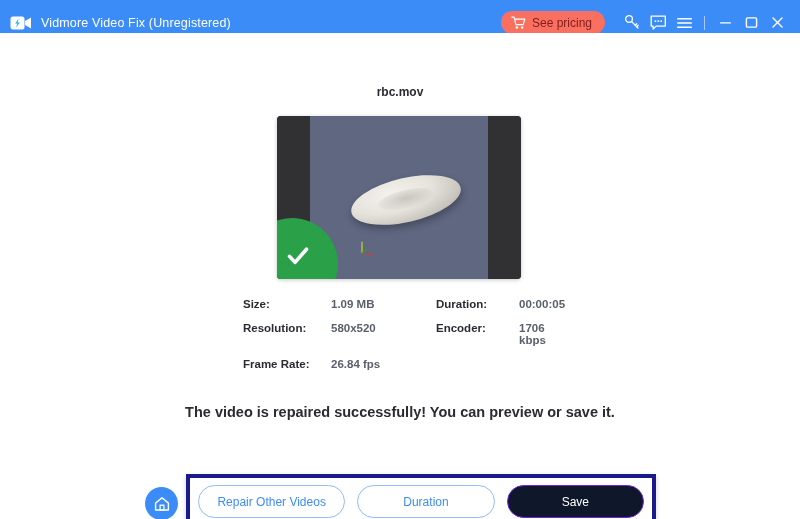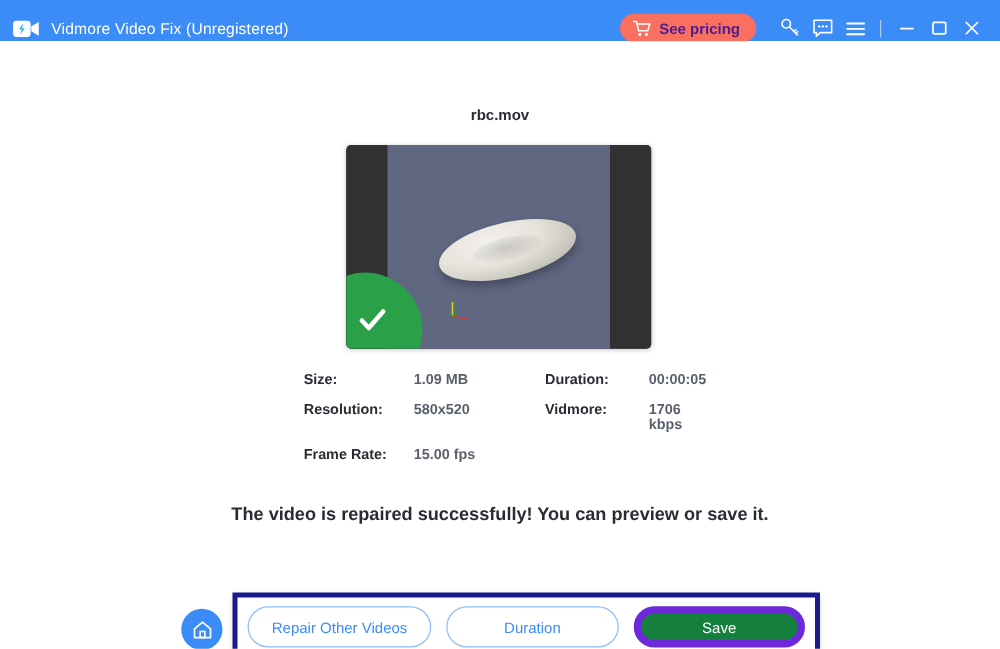--- a/index.html
+++ b/index.html
@@ -38,30 +38,29 @@
     letter-spacing: 0.15px;
     white-space: nowrap;
   }
   .titlebar-spacer { flex: 1 1 auto; }
 
   .pricing-btn {
     display: flex;
     align-items: center;
     gap: 6px;
     background: #fa7060;
-    color: #4c1d95;
+    color: #7f1d1d;
     border: none;
     border-radius: 13px;
     height: 23px;
     padding: 0 13px 0 10px;
     font-size: 12px;
     font-family: "Liberation Sans", sans-serif;
     cursor: pointer;
     white-space: nowrap;
-    font-weight: bold;
   }
   .tb-icon {
     width: 26px; height: 26px;
     display: flex; align-items: center; justify-content: center;
     cursor: pointer;
     flex: 0 0 auto;
   }
   .tb-sep {
     width: 1px; height: 14px;
     background: rgba(255,255,255,0.55);
@@ -226,22 +225,22 @@
     box-sizing: border-box;
     white-space: nowrap;
     text-align: center;
   }
   .act-outline {
     background: #ffffff;
     border: 1px solid #8fbcfb;
     color: #3c8cf8;
   }
   .act-solid {
-    background: #15803d;
-    border: 6px solid #6d28d9;
+    background: #0f172a;
+    border: 1px solid #6d28d9;
     color: #ffffff;
   }
   .w-repair { width: 148px; }
   .w-preview { width: 138px; }
   .w-save { width: 138px; }
 </style>
 </head>
 <body>
 
 <div class="titlebar">
@@ -347,25 +346,25 @@
   </div>
 
   <div class="meta">
     <div class="meta-label">Size:</div>
     <div class="meta-value">1.09 MB</div>
     <div class="meta-label">Duration:</div>
     <div class="meta-value">00:00:05</div>
 
     <div class="meta-label">Resolution:</div>
     <div class="meta-value">580x520</div>
-    <div class="meta-label">Vidmore:</div>
+    <div class="meta-label">Encoder:</div>
     <div class="meta-value">1706 kbps</div>
 
     <div class="meta-label">Frame Rate:</div>
-    <div class="meta-value">15.00 fps</div>
+    <div class="meta-value">26.84 fps</div>
   </div>
 
   <div class="success-msg">The video is repaired successfully! You can preview or save it.</div>
 
   <button class="home-btn">
     <span style="display:flex;">
       <svg width="18" height="18" viewBox="0 0 18 18">
         <path d="M2.6 8.1 L9 2.7 L15.4 8.1 L15.4 15 L2.6 15 Z" fill="none" stroke="#ffffff" stroke-width="1.4" stroke-linejoin="round"></path>
         <rect x="7.1" y="10.2" width="3.8" height="4.8" fill="none" stroke="#ffffff" stroke-width="1.3"></rect>
       </svg>

